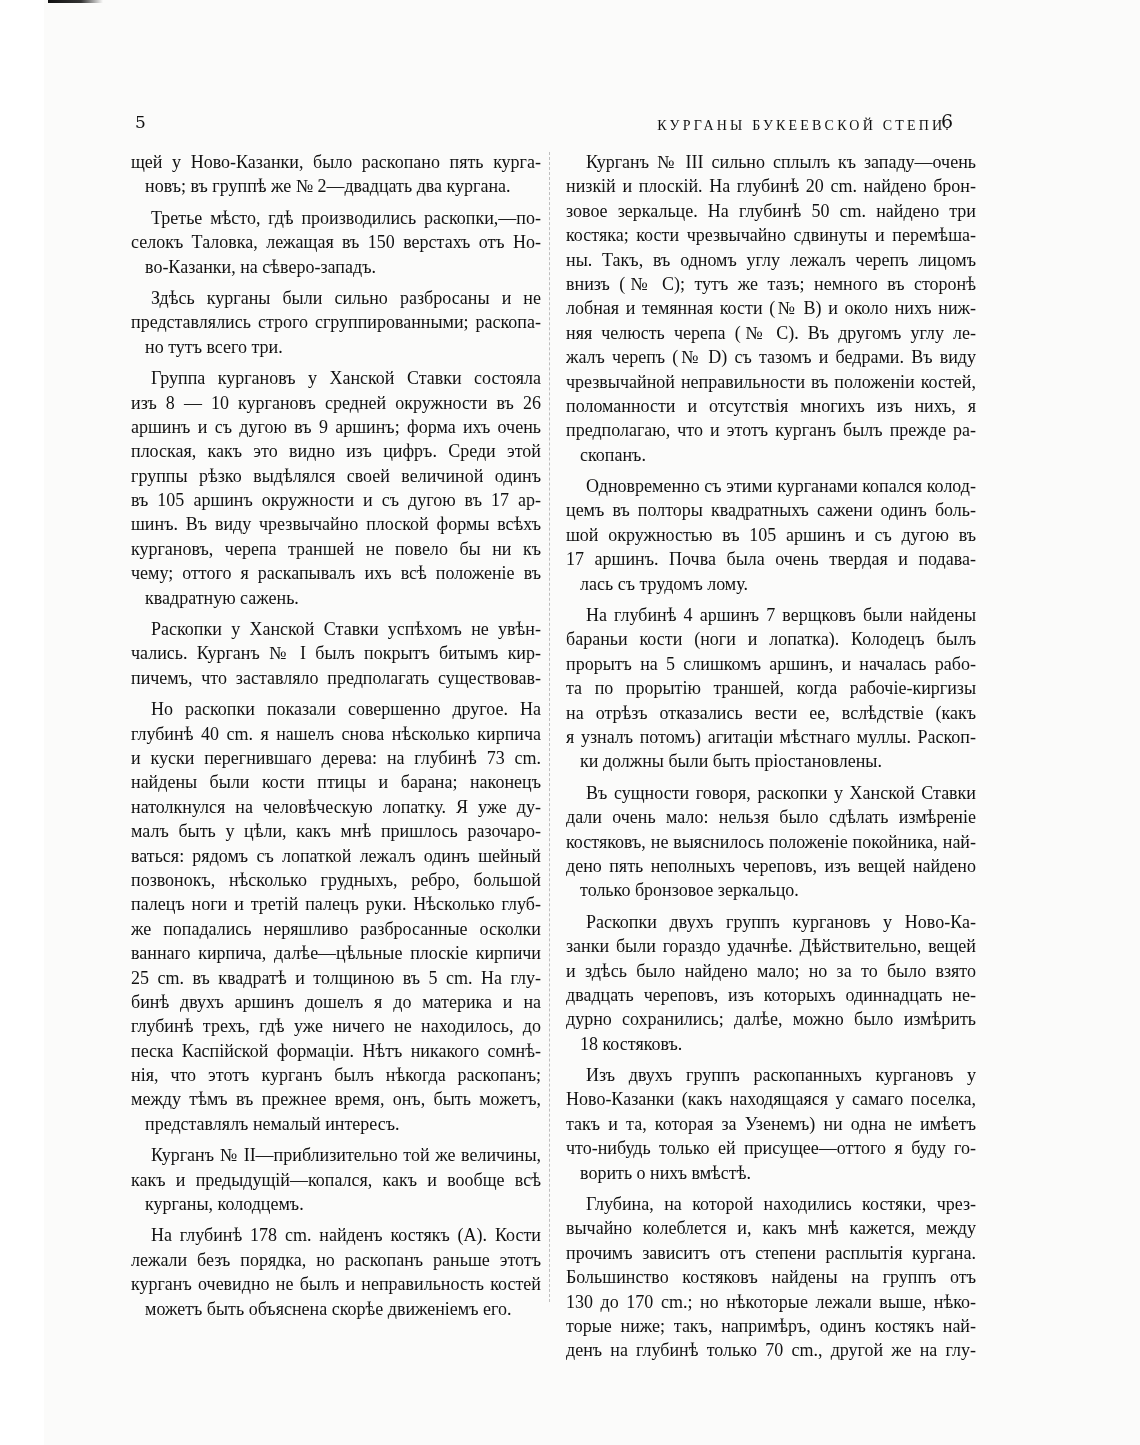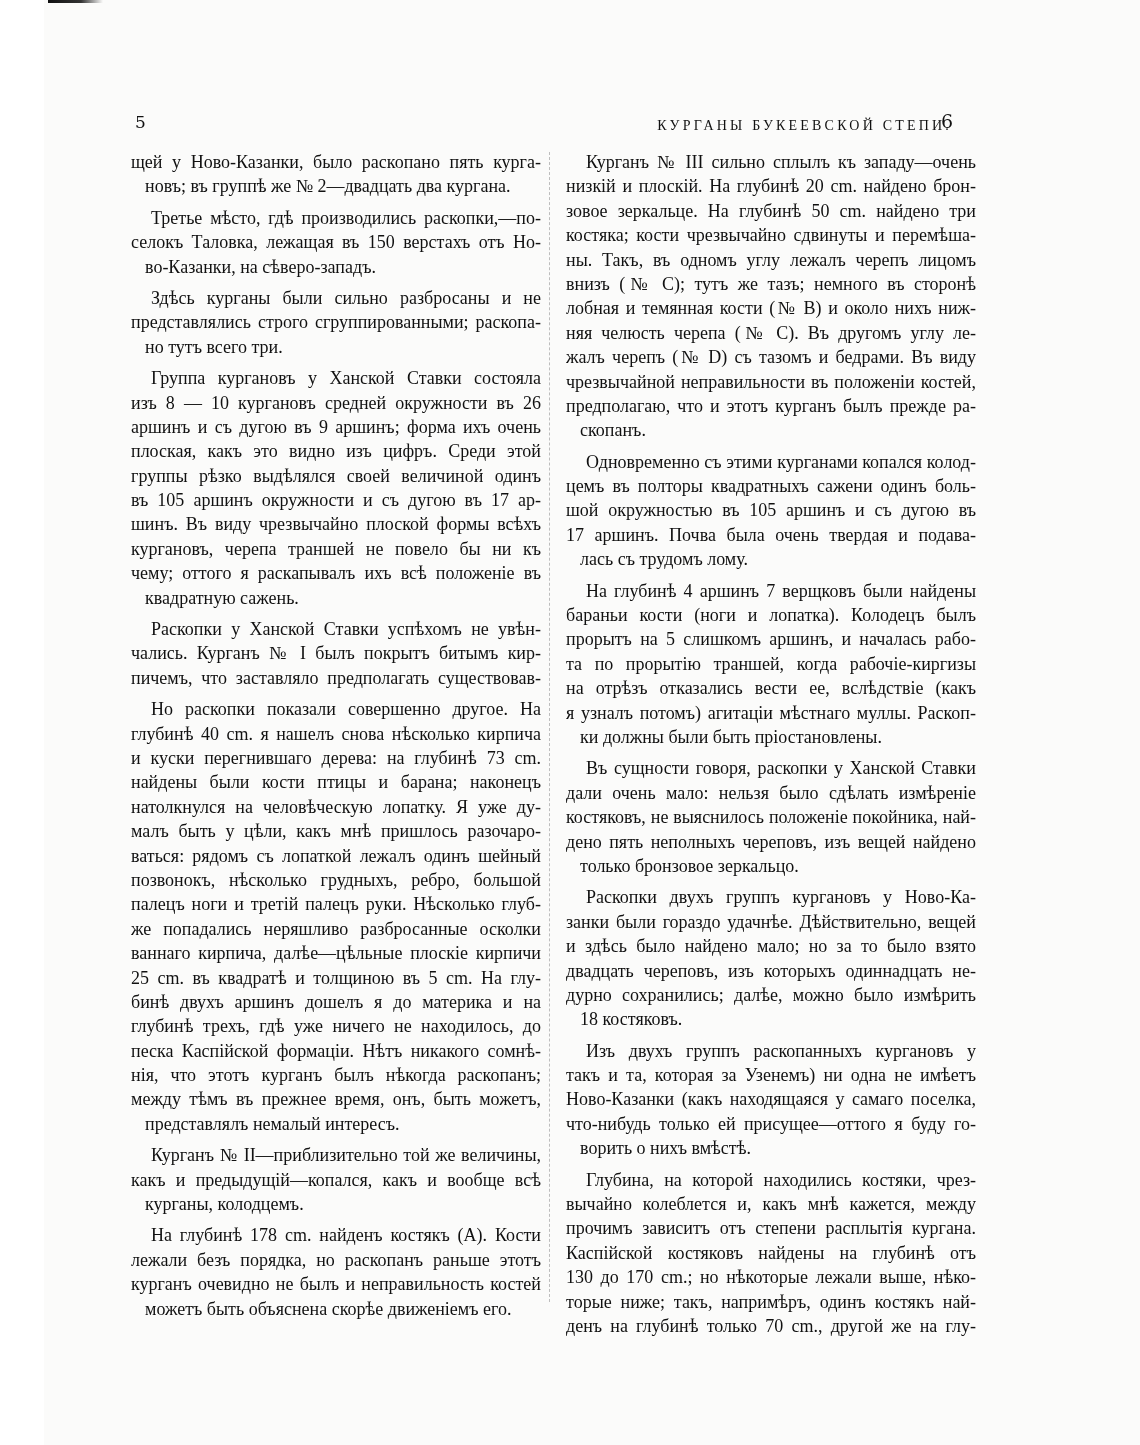--- a/index.html
+++ b/index.html
@@ -129,20 +129,21 @@
       <span class="line indent">Курганъ № III сильно сплылъ къ западу—очень</span>
       <span class="line">низкій и плоскій. На глубинѣ 20 cm. найдено брон-</span>
       <span class="line">зовое зеркальце. На глубинѣ 50 cm. найдено три</span>
       <span class="line">костяка; кости чрезвычайно сдвинуты и перемѣша-</span>
       <span class="line">ны. Такъ, въ одномъ углу лежалъ черепъ лицомъ</span>
       <span class="line">внизъ (№ С); тутъ же тазъ; немного въ сторонѣ</span>
       <span class="line">лобная и темянная кости (№ В) и около нихъ ниж-</span>
       <span class="line">няя челюсть черепа (№ С). Въ другомъ углу ле-</span>
       <span class="line">жалъ черепъ (№ D) съ тазомъ и бедрами. Въ виду</span>
       <span class="line">чрезвычайной неправильности въ положеніи костей,</span>
+      <span class="line">поломанности и отсутствія многихъ изъ нихъ, я</span>
       <span class="line">предполагаю, что и этотъ курганъ былъ прежде ра-</span>
       <span class="line last">скопанъ.</span>
     </div>
     <div class="para">
       <span class="line indent">Одновременно съ этими курганами копался колод-</span>
       <span class="line">цемъ въ полторы квадратныхъ сажени одинъ боль-</span>
       <span class="line">шой окружностью въ 105 аршинъ и съ дугою въ</span>
       <span class="line">17 аршинъ. Почва была очень твердая и подава-</span>
       <span class="line last">лась съ трудомъ лому.</span>
     </div>
@@ -165,27 +166,27 @@
     <div class="para">
       <span class="line indent">Раскопки двухъ группъ кургановъ у Ново-Ка-</span>
       <span class="line">занки были гораздо удачнѣе. Дѣйствительно, вещей</span>
       <span class="line">и здѣсь было найдено мало; но за то было взято</span>
       <span class="line">двадцать череповъ, изъ которыхъ одиннадцать не-</span>
       <span class="line">дурно сохранились; далѣе, можно было измѣрить</span>
       <span class="line last">18 костяковъ.</span>
     </div>
     <div class="para">
       <span class="line indent">Изъ двухъ группъ раскопанныхъ кургановъ у</span>
+      <span class="line">Ново-Казанки (какъ находящаяся у самаго поселка,</span>
       <span class="line">такъ и та, которая за Узенемъ) ни одна не имѣетъ</span>
-      <span class="line">Ново-Казанки (какъ находящаяся у самаго поселка,</span>
       <span class="line">что-нибудь только ей присущее—оттого я буду го-</span>
       <span class="line last">ворить о нихъ вмѣстѣ.</span>
     </div>
     <div class="para">
       <span class="line indent">Глубина, на которой находились костяки, чрез-</span>
       <span class="line">вычайно колеблется и, какъ мнѣ кажется, между</span>
       <span class="line">прочимъ зависитъ отъ степени расплытія кургана.</span>
-      <span class="line">Каспійской костяковъ найдены на глубинѣ отъ</span>
+      <span class="line">Большинство костяковъ найдены на группъ отъ</span>
       <span class="line">130 до 170 cm.; но нѣкоторые лежали выше, нѣко-</span>
       <span class="line">торые ниже; такъ, напримѣръ, одинъ костякъ най-</span>
       <span class="line">денъ на глубинѣ только 70 cm., другой же на глу-</span>
     </div>
   </div>
 
 </body></html>

